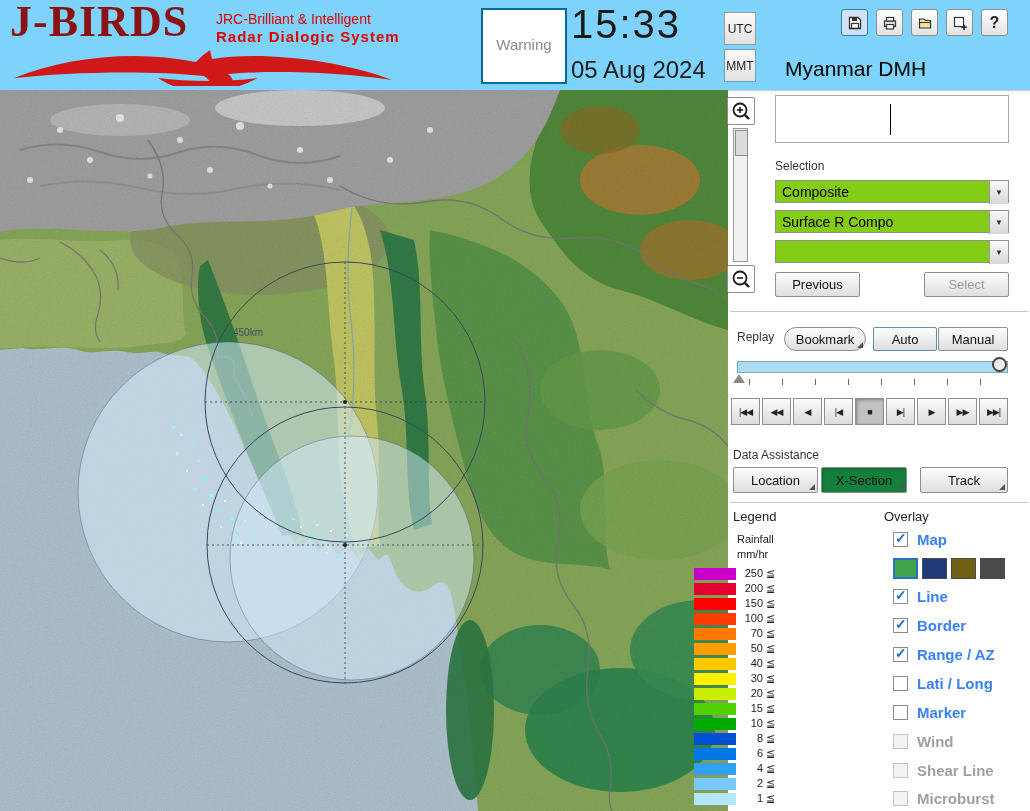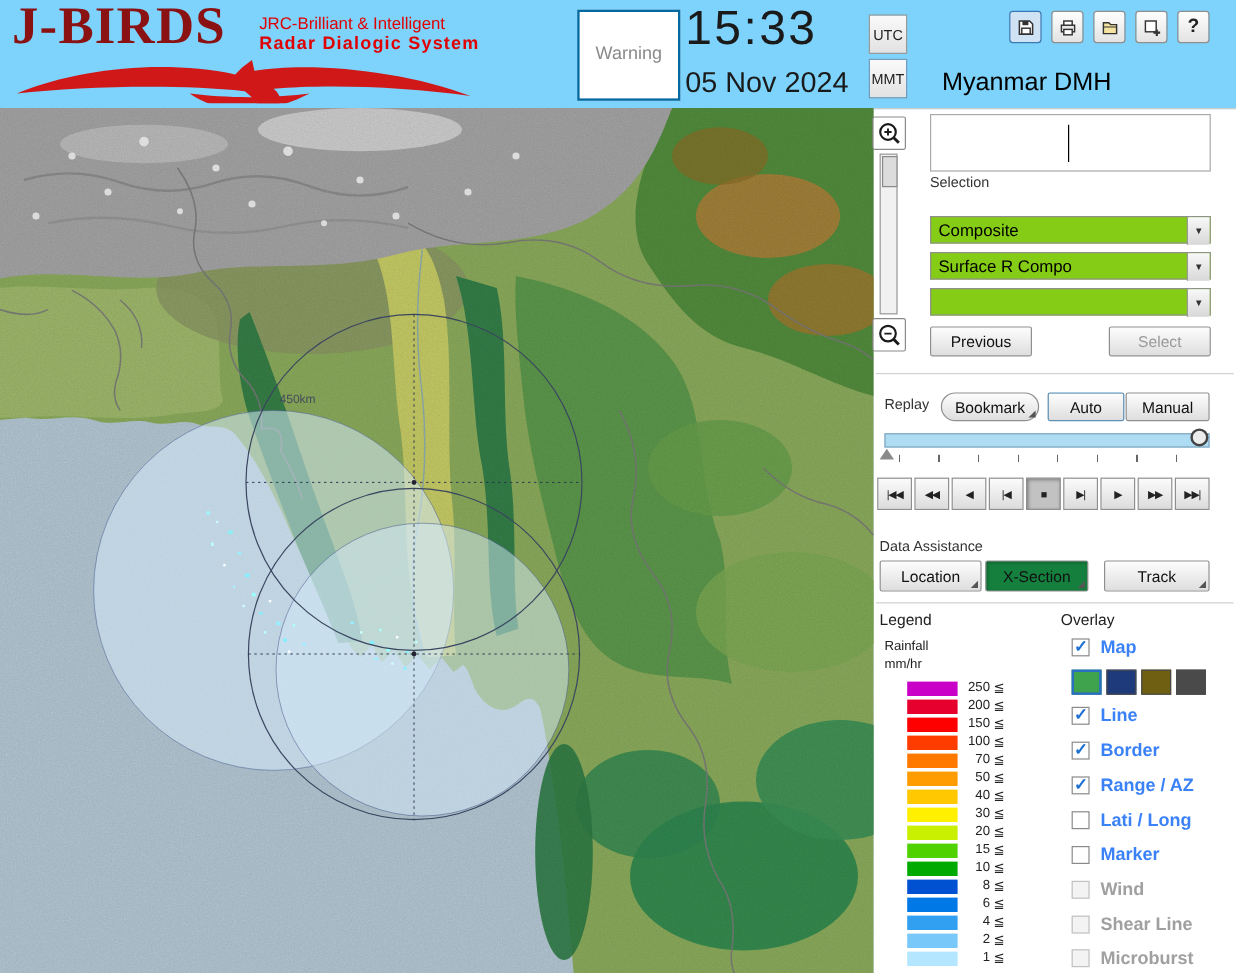--- a/index.html
+++ b/index.html
@@ -31,21 +31,21 @@
   .zoom-btn{position:absolute;left:727px;width:28px;height:28px;border:1px solid #8a8a8a;border-radius:2px;background:#fff;display:flex;align-items:center;justify-content:center;box-sizing:border-box;}
   .zoom-in{top:97px;}
   .zoom-out{top:265px;}
   .zoom-track{position:absolute;left:733px;top:128px;width:15px;height:134px;background:#f1f1f1;border:1px solid #9a9a9a;box-sizing:border-box;}
   .zoom-thumb{position:absolute;left:1px;top:1px;width:11px;height:24px;background:#dcdcdc;border:1px solid #8a8a8a;}
 
   
   .info-box{position:absolute;left:775px;top:95px;width:234px;height:48px;border:1px solid #a9a9a9;background:#fff;box-sizing:border-box;}
   .caret{position:absolute;left:114px;top:8px;width:1px;height:31px;background:#000;}
   .panel-label{position:absolute;font-size:12px;color:#333;}
-  .sel-label{left:775px;top:145px;}
+  .sel-label{left:775px;top:159px;}
   .dropdown{position:absolute;left:775px;width:234px;height:23px;border:1px solid #8f8f8f;background:#84cc16;box-sizing:border-box;}
   .dd1{top:180px;} .dd2{top:210px;} .dd3{top:240px;}
   .dd-text{display:block;line-height:23px;padding-left:6px;font-size:14px;color:#000;}
   .dd-btn{position:absolute;right:0;top:0;width:18px;height:23px;background:linear-gradient(#f8f8f8,#d8d8d8);border-left:1px solid #9a9a9a;text-align:center;font-size:8px;line-height:23px;color:#333;}
   .btn{position:absolute;border:1px solid #8f8f8f;border-radius:2px;background:linear-gradient(#fdfdfd,#dedede);font-size:13px;color:#111;display:flex;align-items:center;justify-content:center;box-sizing:border-box;}
   .prev-btn{left:775px;top:272px;width:85px;height:25px;}
   .select-btn{left:924px;top:272px;width:85px;height:25px;color:#9a9a9a;}
   .divider{position:absolute;left:730px;width:298px;height:0;border-top:1px solid #c6c6c6;border-bottom:1px solid #fff;}
   .div1{top:311px;} .div2{top:502px;}
   .replay-label{left:737px;top:330px;}
@@ -62,21 +62,21 @@
   .da-label{left:733px;top:448px;}
   .da-btn{top:467px;height:26px;}
   .da-loc{left:733px;width:85px;}
   .da-xsec{left:821px;width:86px;background:#15803d;box-shadow:inset 1px 1px 3px rgba(0,0,0,.25);}
   .da-track{left:920px;width:88px;}
   .sect-label{position:absolute;font-size:13px;color:#222;}
   .legend-label{left:733px;top:509px;}
   .overlay-label{left:884px;top:509px;}
   .legend-unit{position:absolute;left:737px;font-size:11px;color:#222;}
   .lu1{top:533px;} .lu2{top:548px;}
-  .legend-row{position:absolute;left:756px;width:100px;height:15px;}
+  .legend-row{position:absolute;left:694px;width:100px;height:15px;}
   .legend-swatch{position:absolute;left:0;top:1px;width:42px;height:12px;}
   .legend-val{position:absolute;left:41px;top:0;width:28px;text-align:right;font-size:11px;color:#222;}
   .legend-lte{position:absolute;left:72px;top:0;font-size:11px;color:#222;}
   .ov-row{position:absolute;left:893px;width:135px;height:20px;}
   .cb{position:absolute;left:0;top:1px;width:15px;height:15px;background:#fff;border:1px solid #8a8a8a;box-sizing:border-box;}
   .cb.checked::after{content:"✓";position:absolute;left:1px;top:-3px;font-size:14px;font-weight:bold;color:#1d6fd1;}
   .cb.disabled{background:#f3f3f3;border-color:#c2c2c2;}
   .ov-label{position:absolute;left:24px;top:0;font-size:15px;font-weight:bold;color:#3b82f6;white-space:nowrap;}
   .ov-label.disabled{color:#a0a0a0;}
   .ov-swatch{position:absolute;top:558px;width:25px;height:21px;border:1px solid #4a4a4a;box-sizing:border-box;}
@@ -92,21 +92,21 @@
     <div class="logo-tag1">JRC-Brilliant &amp; Intelligent</div>
     <div class="logo-tag2">Radar  Dialogic  System</div>
     <svg class="eagle" viewBox="0 0 390 38">
       <path fill="#d01818" d="M6,30 C60,8 130,2 188,14 L194,8 L202,2 L204,11 C250,3 330,11 384,32 C330,24 262,22 220,26 C230,34 226,44 212,50 C208,40 204,34 196,28 C140,22 60,24 6,30 Z"></path>
       <path fill="#d01818" d="M150,30 C180,34 220,34 250,30 C230,40 214,44 196,44 C178,44 162,38 150,30 Z"></path>
     </svg>
     <div class="warning-box">
       <span>Warning</span>
     </div>
     <div class="clock-time">15:33</div>
-    <div class="clock-date">05 Nov 2024</div>
+    <div class="clock-date">05 Aug 2024</div>
     <div class="tz-btn tz-utc">UTC</div>
     <div class="tz-btn tz-mmt" style="background-color: rgb(166, 204, 233);">MMT</div>
 
     <div class="tool-btn tool-save">
       <svg width="16" height="16" viewBox="0 0 16 16">
         <path d="M2.5,2.5 H11 L13.5,5 V13.5 H2.5 Z" fill="#fff" stroke="#333" stroke-width="1.3"></path>
         <rect x="5" y="2.5" width="5" height="3.5" fill="#333"></rect>
         <rect x="4.5" y="8.5" width="7" height="5" fill="none" stroke="#333" stroke-width="1.2"></rect>
       </svg>
     </div>

